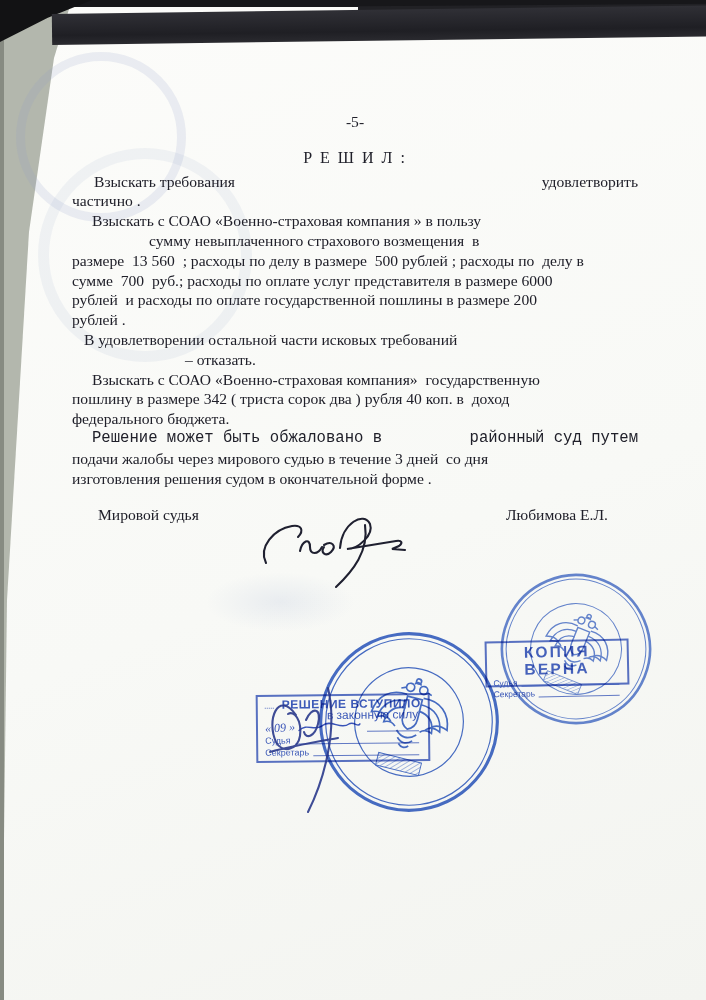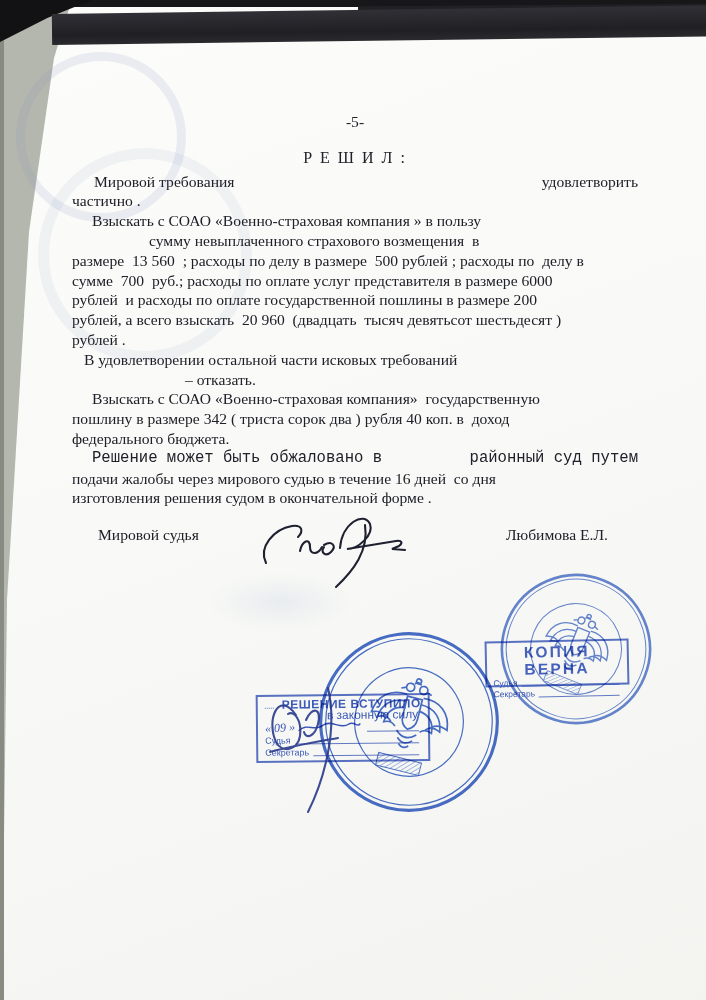--- a/index.html
+++ b/index.html
@@ -71,36 +71,35 @@
   <div class="ghost3"></div>
   <div class="top-bar"></div>
   <div class="top-bar-right"></div>
   <div class="corner-wedge"></div>
   <div class="band"></div>
 
   <div class="doc">
     <div class="page-number">-5-</div>
     <div class="heading">Р Е Ш И Л :</div>
     <div class="lines">
-        <div class="line split" style="margin-left: 22px;"><span>Мировой требования</span><span>удовлетворить</span></div>
+        <div class="line split" style="margin-left: 22px;"><span>Взыскать требования</span><span>удовлетворить</span></div>
         <div class="line">частично .</div>
         <div class="line" style="margin-left: 20px;">Взыскать с СОАО «Военно-страховая компания » в пользу</div>
         <div class="line" style="margin-left: 77px;">сумму невыплаченного страхового возмещения  в</div>
         <div class="line">размере  13 560  ; расходы по делу в размере  500 рублей ; расходы по  делу в</div>
         <div class="line">сумме  700  руб.; расходы по оплате услуг представителя в размере 6000</div>
         <div class="line">рублей  и расходы по оплате государственной пошлины в размере 200</div>
-        <div class="line">рублей, а всего взыскать  20 960  (двадцать  тысяч девятьсот шестьдесят )</div>
         <div class="line">рублей .</div>
         <div class="line" style="margin-left: 12px;">В удовлетворении остальной части исковых требований</div>
         <div class="line" style="margin-left: 113px;">– отказать.</div>
         <div class="line" style="margin-left: 20px;">Взыскать с СОАО «Военно-страховая компания»  государственную</div>
         <div class="line">пошлину в размере 342 ( триста сорок два ) рубля 40 коп. в  доход</div>
         <div class="line">федерального бюджета.</div>
         <div class="line split" style="margin-left: 20px; font-family: Liberation Mono, monospace;"><span>Решение может быть обжаловано в</span><span>районный суд путем</span></div>
-        <div class="line">подачи жалобы через мирового судью в течение 16 дней  со дня</div>
+        <div class="line">подачи жалобы через мирового судью в течение 3 дней  со дня</div>
         <div class="line">изготовления решения судом в окончательной форме .</div>
       </div>
     <div class="sig-row">
       <span>Мировой судья</span>
       <span>Любимова Е.Л.</span>
     </div>
   </div>
 
   <svg id="sig1" class="sig" width="168" height="92" viewBox="0 0 168 92">
     <path d="M14,58 C6,42 22,24 40,21 C50,19.5 52,26 46,32"></path>

